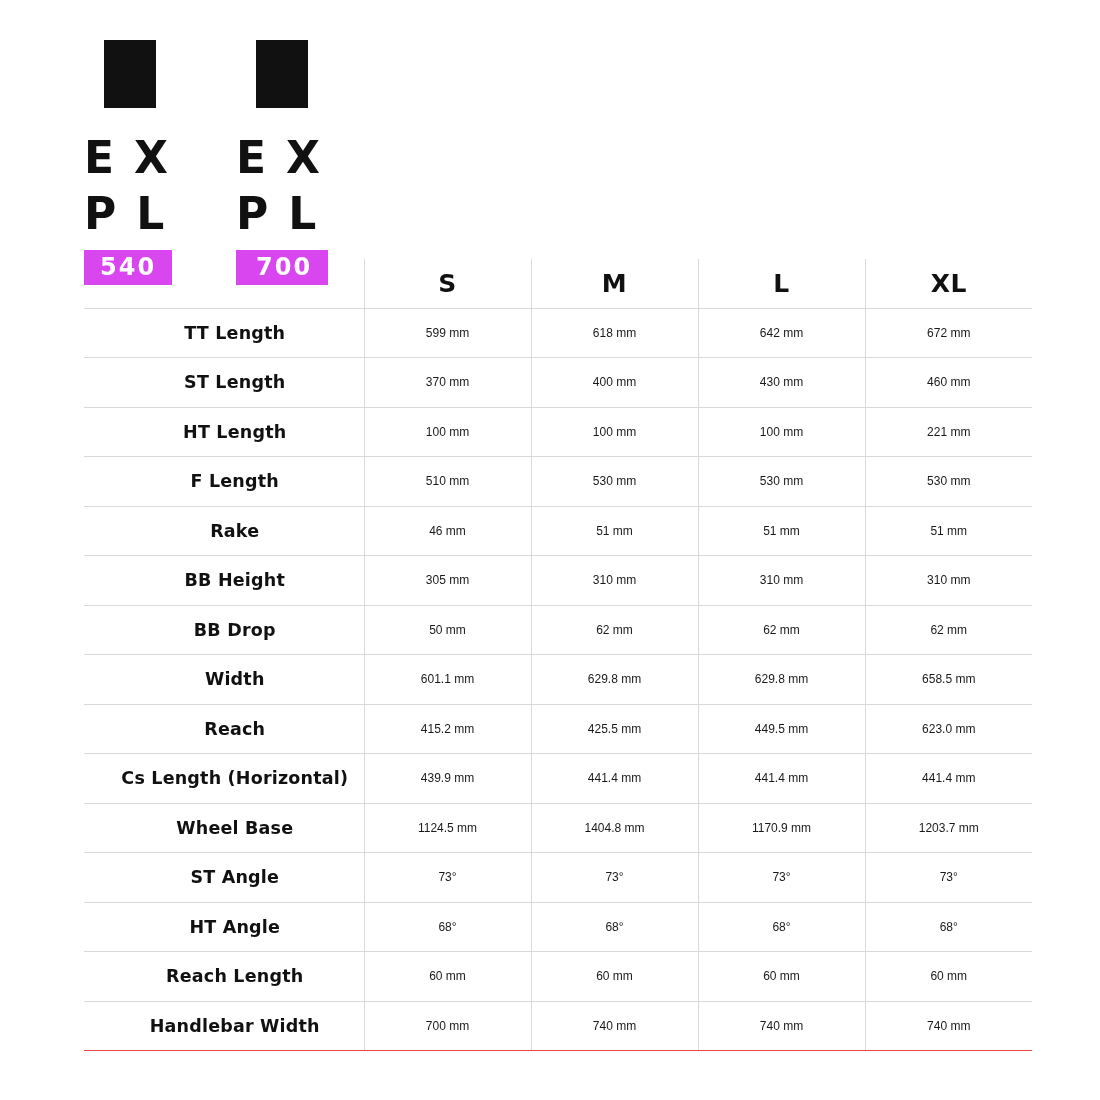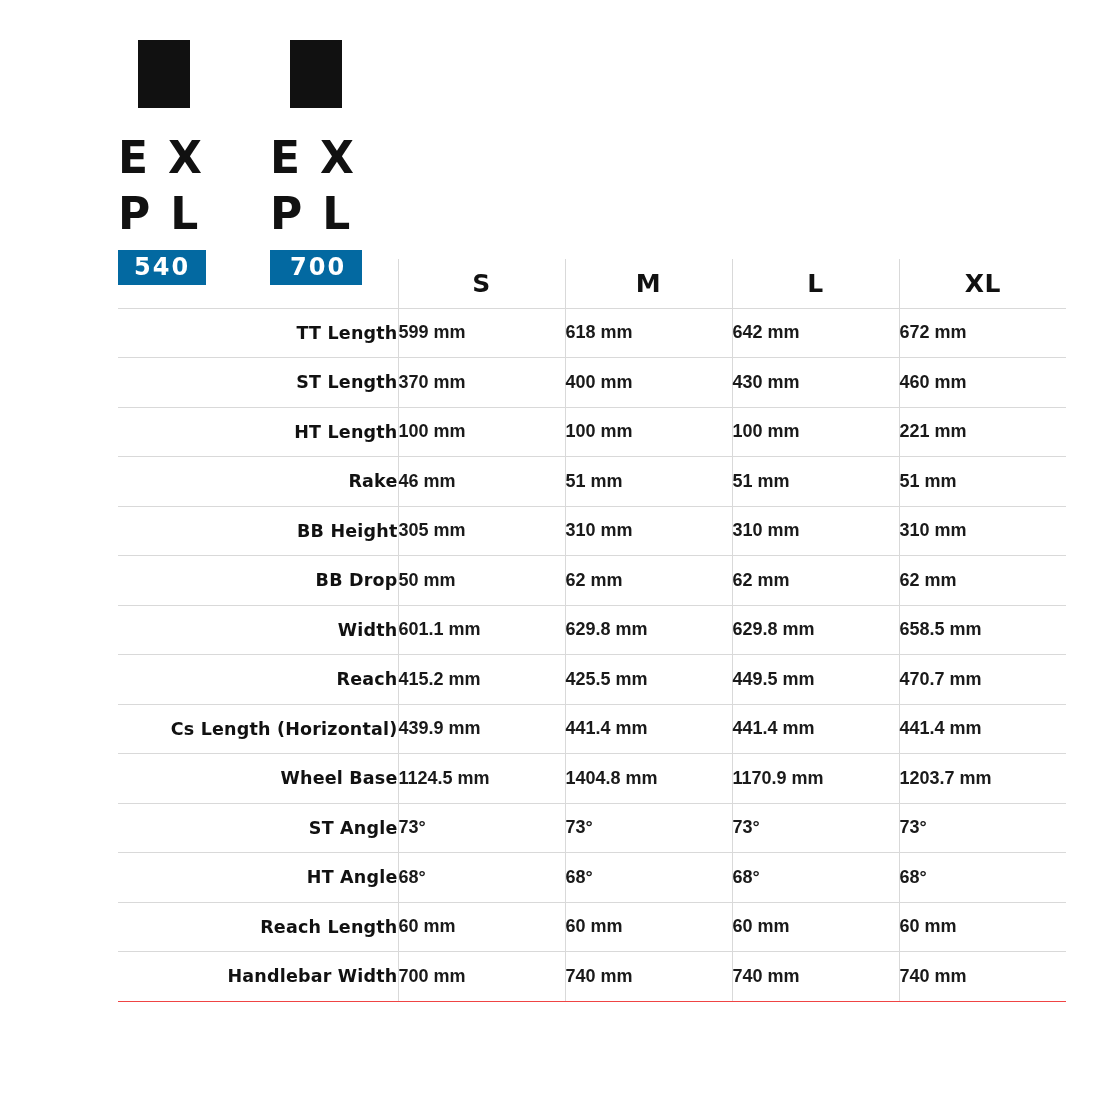--- a/index.html
+++ b/index.html
@@ -14,21 +14,20 @@
     color: #1a1a1a;
     position: relative;
     overflow: hidden;
   }
 
   .page {
     position: absolute;
     left: 0; top: 0;
     width: 1021px;
     height: 1100px;
-    margin-left: 34px;
   }
 
   
   .logo-area {
     position: absolute;
     left: 84px;
     top: 40px;
     display: flex;
     flex-direction: row;
     gap: 18px;
@@ -53,21 +52,21 @@
     letter-spacing: 20px;
     color: #111111;
   }
   .logo-word .lw-line {
     display: block;
     white-space: pre;
   }
   .logo-tag {
     margin-top: 8px;
     display: inline-block;
-    background: #0369a1;
+    background: #d946ef;
     color: #ffffff;
     font-family: "DejaVu Sans", sans-serif;
     font-weight: 700;
     font-size: 24px;
     line-height: 28px;
     letter-spacing: 2px;
     padding: 3px 16px 4px 16px;
   }
   .logo-block.second .logo-square { margin-left: 8px; }
   .logo-block.second .logo-word { margin-left: -12px; }
@@ -110,30 +109,31 @@
     text-align: center;
     vertical-align: middle;
     letter-spacing: 0.5px;
   }
 
   .geo-table td.row-label {
     font-family: "DejaVu Sans", sans-serif;
     font-weight: 700;
     font-size: 17.5px;
     color: #111111;
-    text-align: right;
+    text-align: center;
     padding-left: 22px;
     vertical-align: middle;
     letter-spacing: 0.2px;
   }
   .geo-table td.val {
     font-family: "Liberation Sans", sans-serif;
-    font-weight: 700;
-    font-size: 18px;
+    font-weight: 400;
+    font-size: 12px;
     color: #1a1a1a;
+    text-align: center;
     vertical-align: middle;
   }
   .geo-table tbody tr:last-child td {
     border-bottom: 1px solid #ef4444;
   }
 </style>
 </head>
 <body>
 
 <div class="page">
@@ -191,20 +191,27 @@
         <td class="val">460 mm</td>
       </tr>
       <tr>
         <td class="row-label">HT Length</td>
         <td class="val">100 mm</td>
         <td class="val">100 mm</td>
         <td class="val">100 mm</td>
         <td class="val">221 mm</td>
       </tr>
       <tr>
+        <td class="row-label">F Length</td>
+        <td class="val">510 mm</td>
+        <td class="val">530 mm</td>
+        <td class="val">530 mm</td>
+        <td class="val">530 mm</td>
+      </tr>
+      <tr>
         <td class="row-label">Rake</td>
         <td class="val">46 mm</td>
         <td class="val">51 mm</td>
         <td class="val">51 mm</td>
         <td class="val">51 mm</td>
       </tr>
       <tr>
         <td class="row-label">BB Height</td>
         <td class="val">305 mm</td>
         <td class="val">310 mm</td>
@@ -223,21 +230,21 @@
         <td class="val">601.1 mm</td>
         <td class="val">629.8 mm</td>
         <td class="val">629.8 mm</td>
         <td class="val">658.5 mm</td>
       </tr>
       <tr>
         <td class="row-label">Reach</td>
         <td class="val">415.2 mm</td>
         <td class="val">425.5 mm</td>
         <td class="val">449.5 mm</td>
-        <td class="val">470.7 mm</td>
+        <td class="val">623.0 mm</td>
       </tr>
       <tr>
         <td class="row-label">Cs Length (Horizontal)</td>
         <td class="val">439.9 mm</td>
         <td class="val">441.4 mm</td>
         <td class="val">441.4 mm</td>
         <td class="val">441.4 mm</td>
       </tr>
       <tr>
         <td class="row-label">Wheel Base</td>

